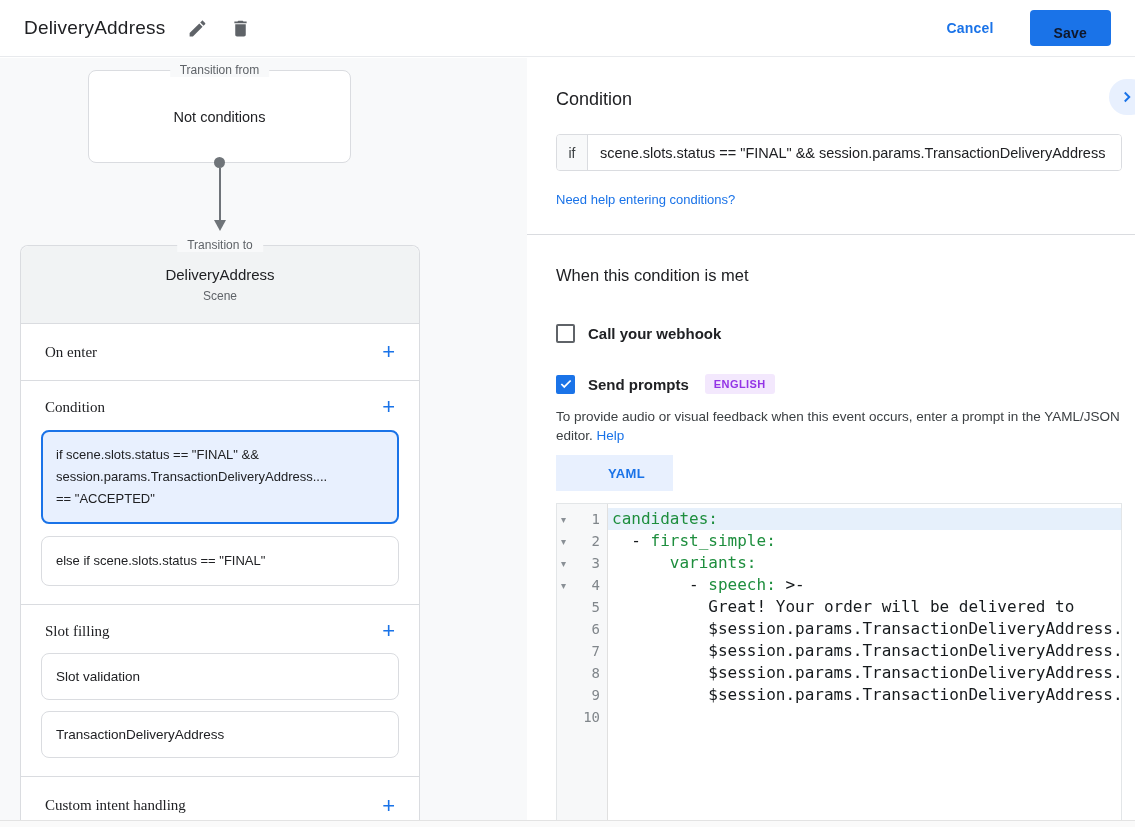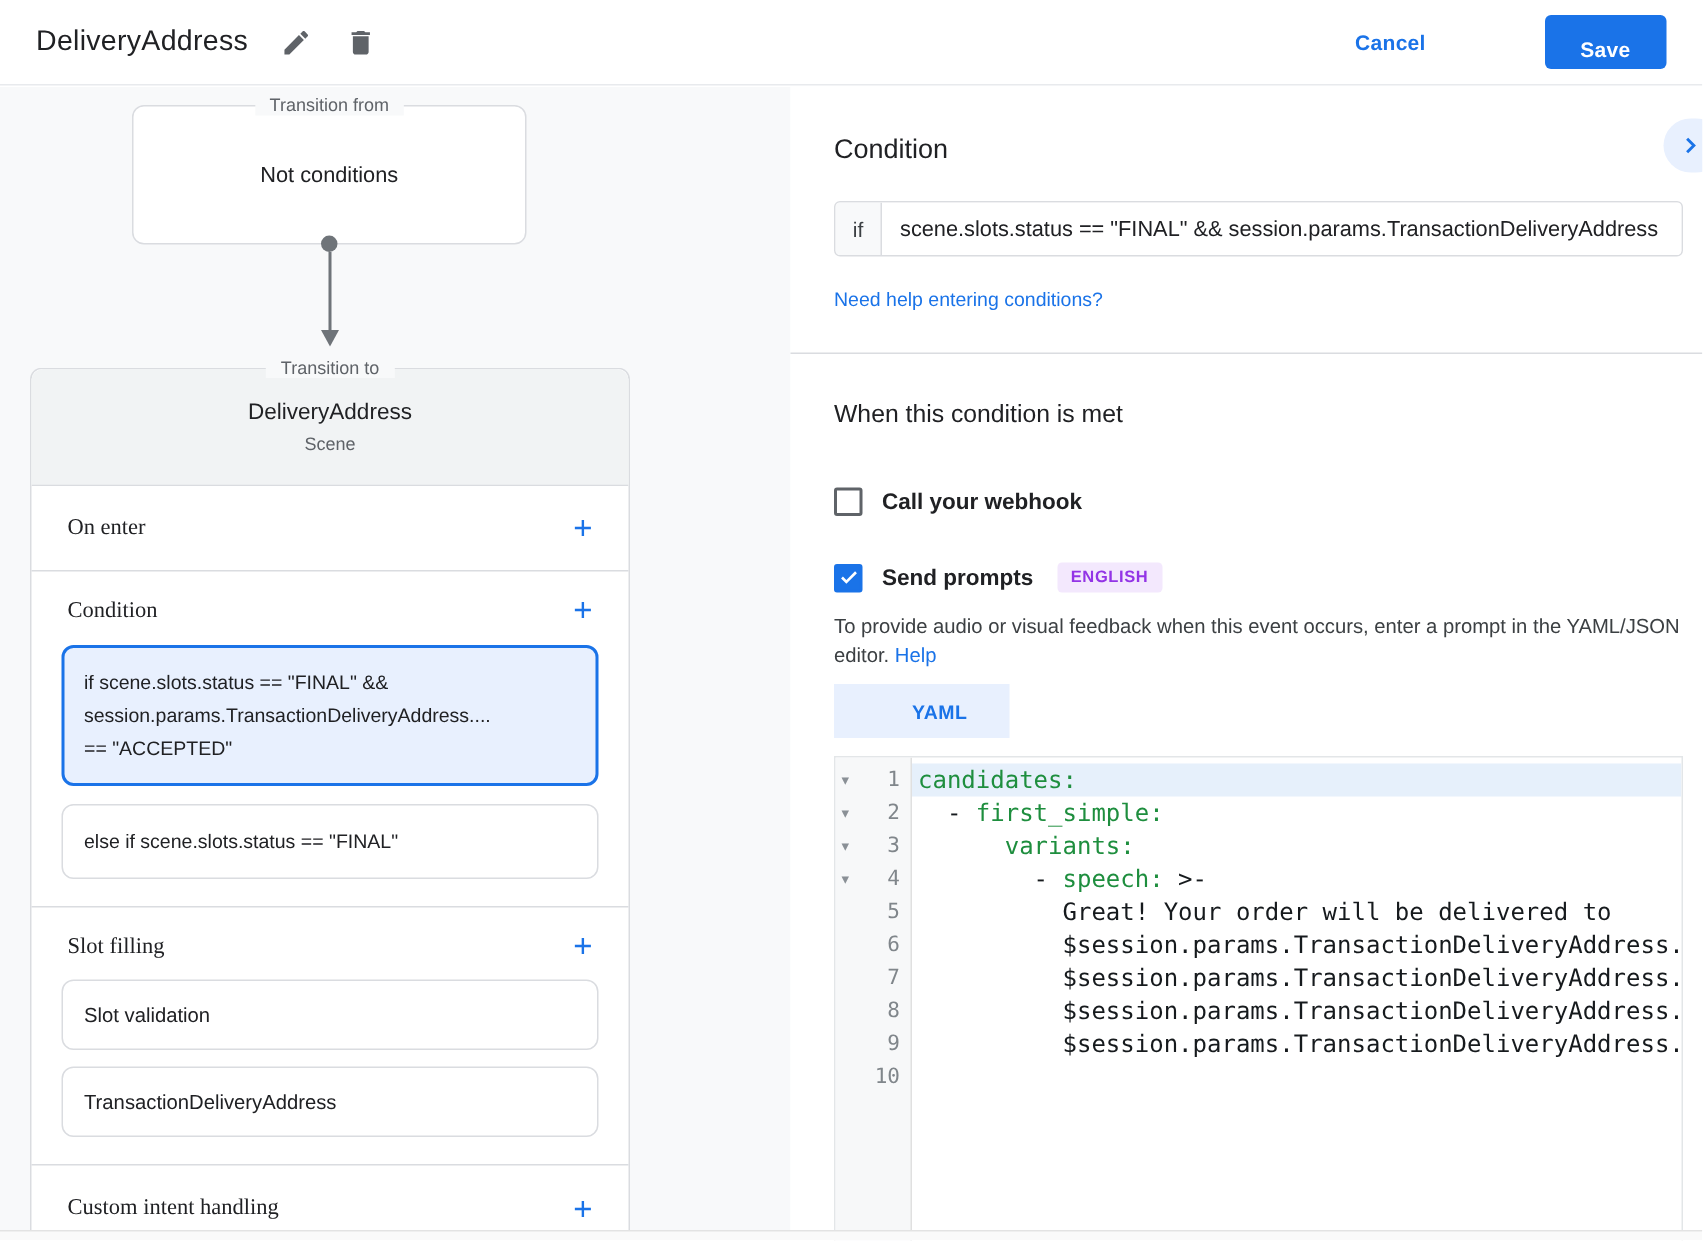--- a/index.html
+++ b/index.html
@@ -6,24 +6,24 @@
   html,body { width:1135px; height:827px; overflow:hidden; }
   .page { position:relative; width:1135px; height:827px; background:#fff;
           font-family:"Liberation Sans", sans-serif; color:#202124; overflow:hidden; }
 
   
   .topbar { position:absolute; top:0; left:0; right:0; height:57px; background:#fff;
             border-bottom:1px solid #e8eaed; display:flex; align-items:center; padding:0 24px; }
   .page-title { font-size:19px; color:#202124; letter-spacing:.2px; }
   .icon-btn { background:none; border:none; margin-left:22px; cursor:pointer; display:flex; align-items:center; }
   .icon-btn svg { width:21px; height:21px; fill:#5f6368; }
-  .topbar-right { margin-left:auto; display:flex; align-items:center;gap:43px; }
+  .topbar-right { margin-left:auto; display:flex; align-items:center; }
   .cancel-btn { background:none; border:none; color:#1a73e8; font-family:inherit;
                 font-size:14px; font-weight:700; letter-spacing:.2px; cursor:pointer; margin-right:36px; }
-  .save-btn { background:#1a73e8; color:#ffffff; border:none; border-radius:4px; font-family:inherit;
+  .save-btn { background:#1a73e8; color:#0f172a; border:none; border-radius:4px; font-family:inherit;
               font-size:14px; font-weight:700; letter-spacing:.2px; padding:15px 24px; height:36px; cursor:pointer; }
 
   
   .left-pane { position:absolute; top:58px; left:0; width:527px; bottom:7px; background:#f8f9fa; }
   .box-legend { position:absolute; top:-8px; left:50%; transform:translateX(-50%);
                 background:#f8f9fa; padding:0 10px; font-size:12px; color:#5f6368; white-space:nowrap; }
   .from-box { position:absolute; left:88px; top:12px; width:263px; height:93px; background:#fff;
               border:1px solid #dadce0; border-radius:8px; display:flex; align-items:center; justify-content:center; }
   .from-value { font-size:14.5px; color:#202124; }
   .connector { position:absolute; left:213px; top:99px; width:13px; display:flex;

